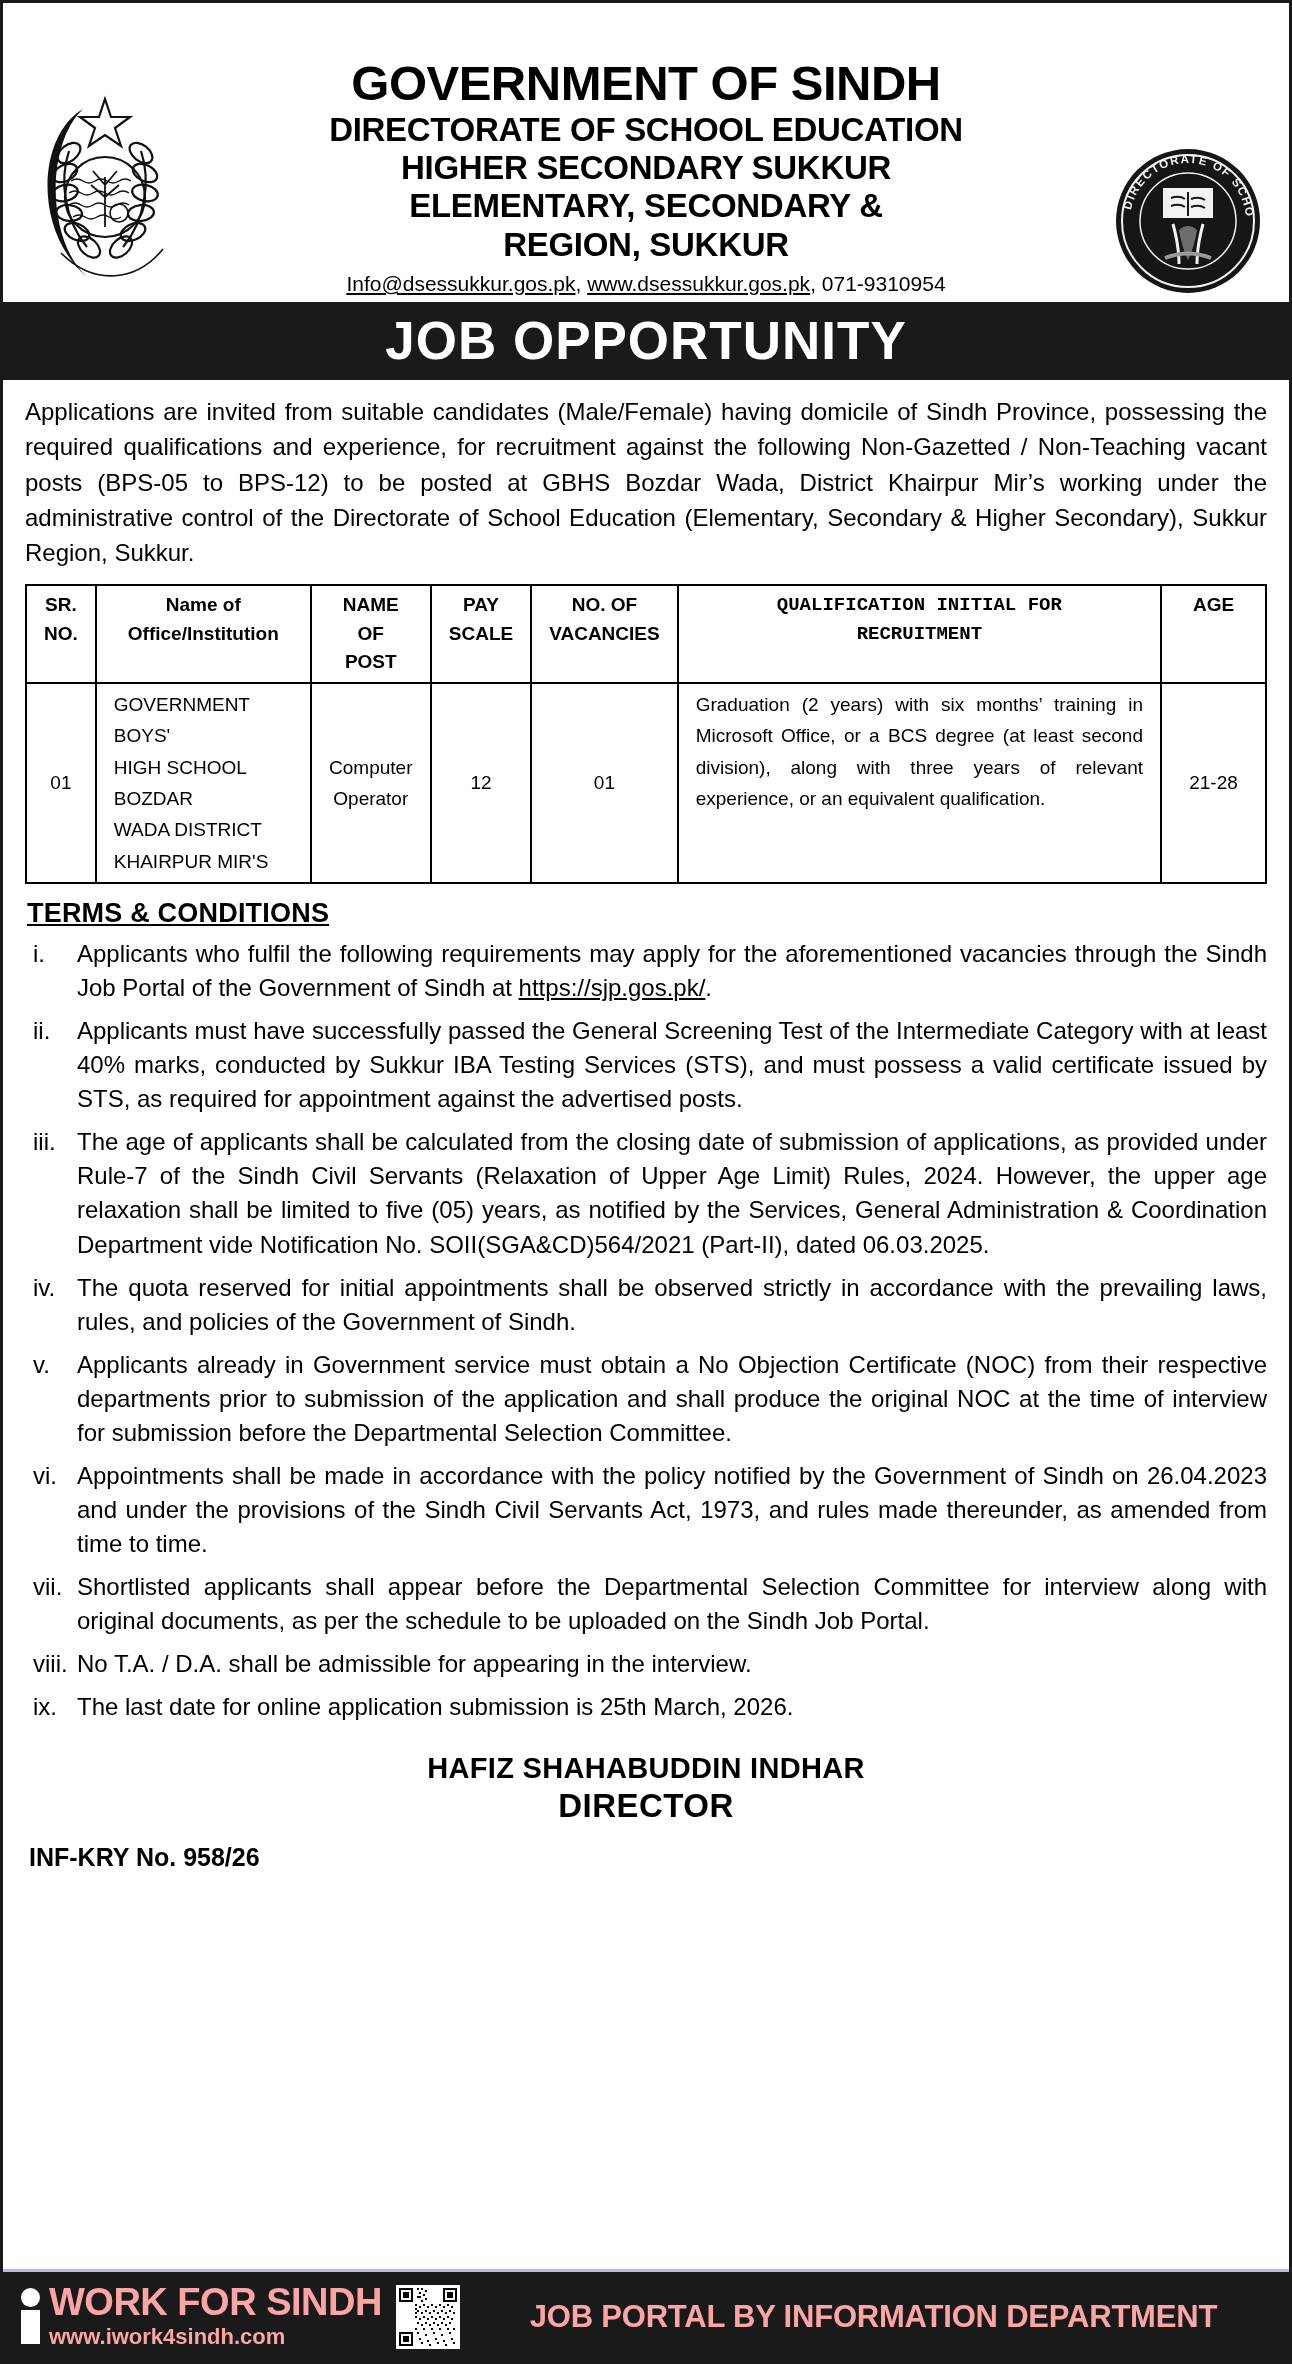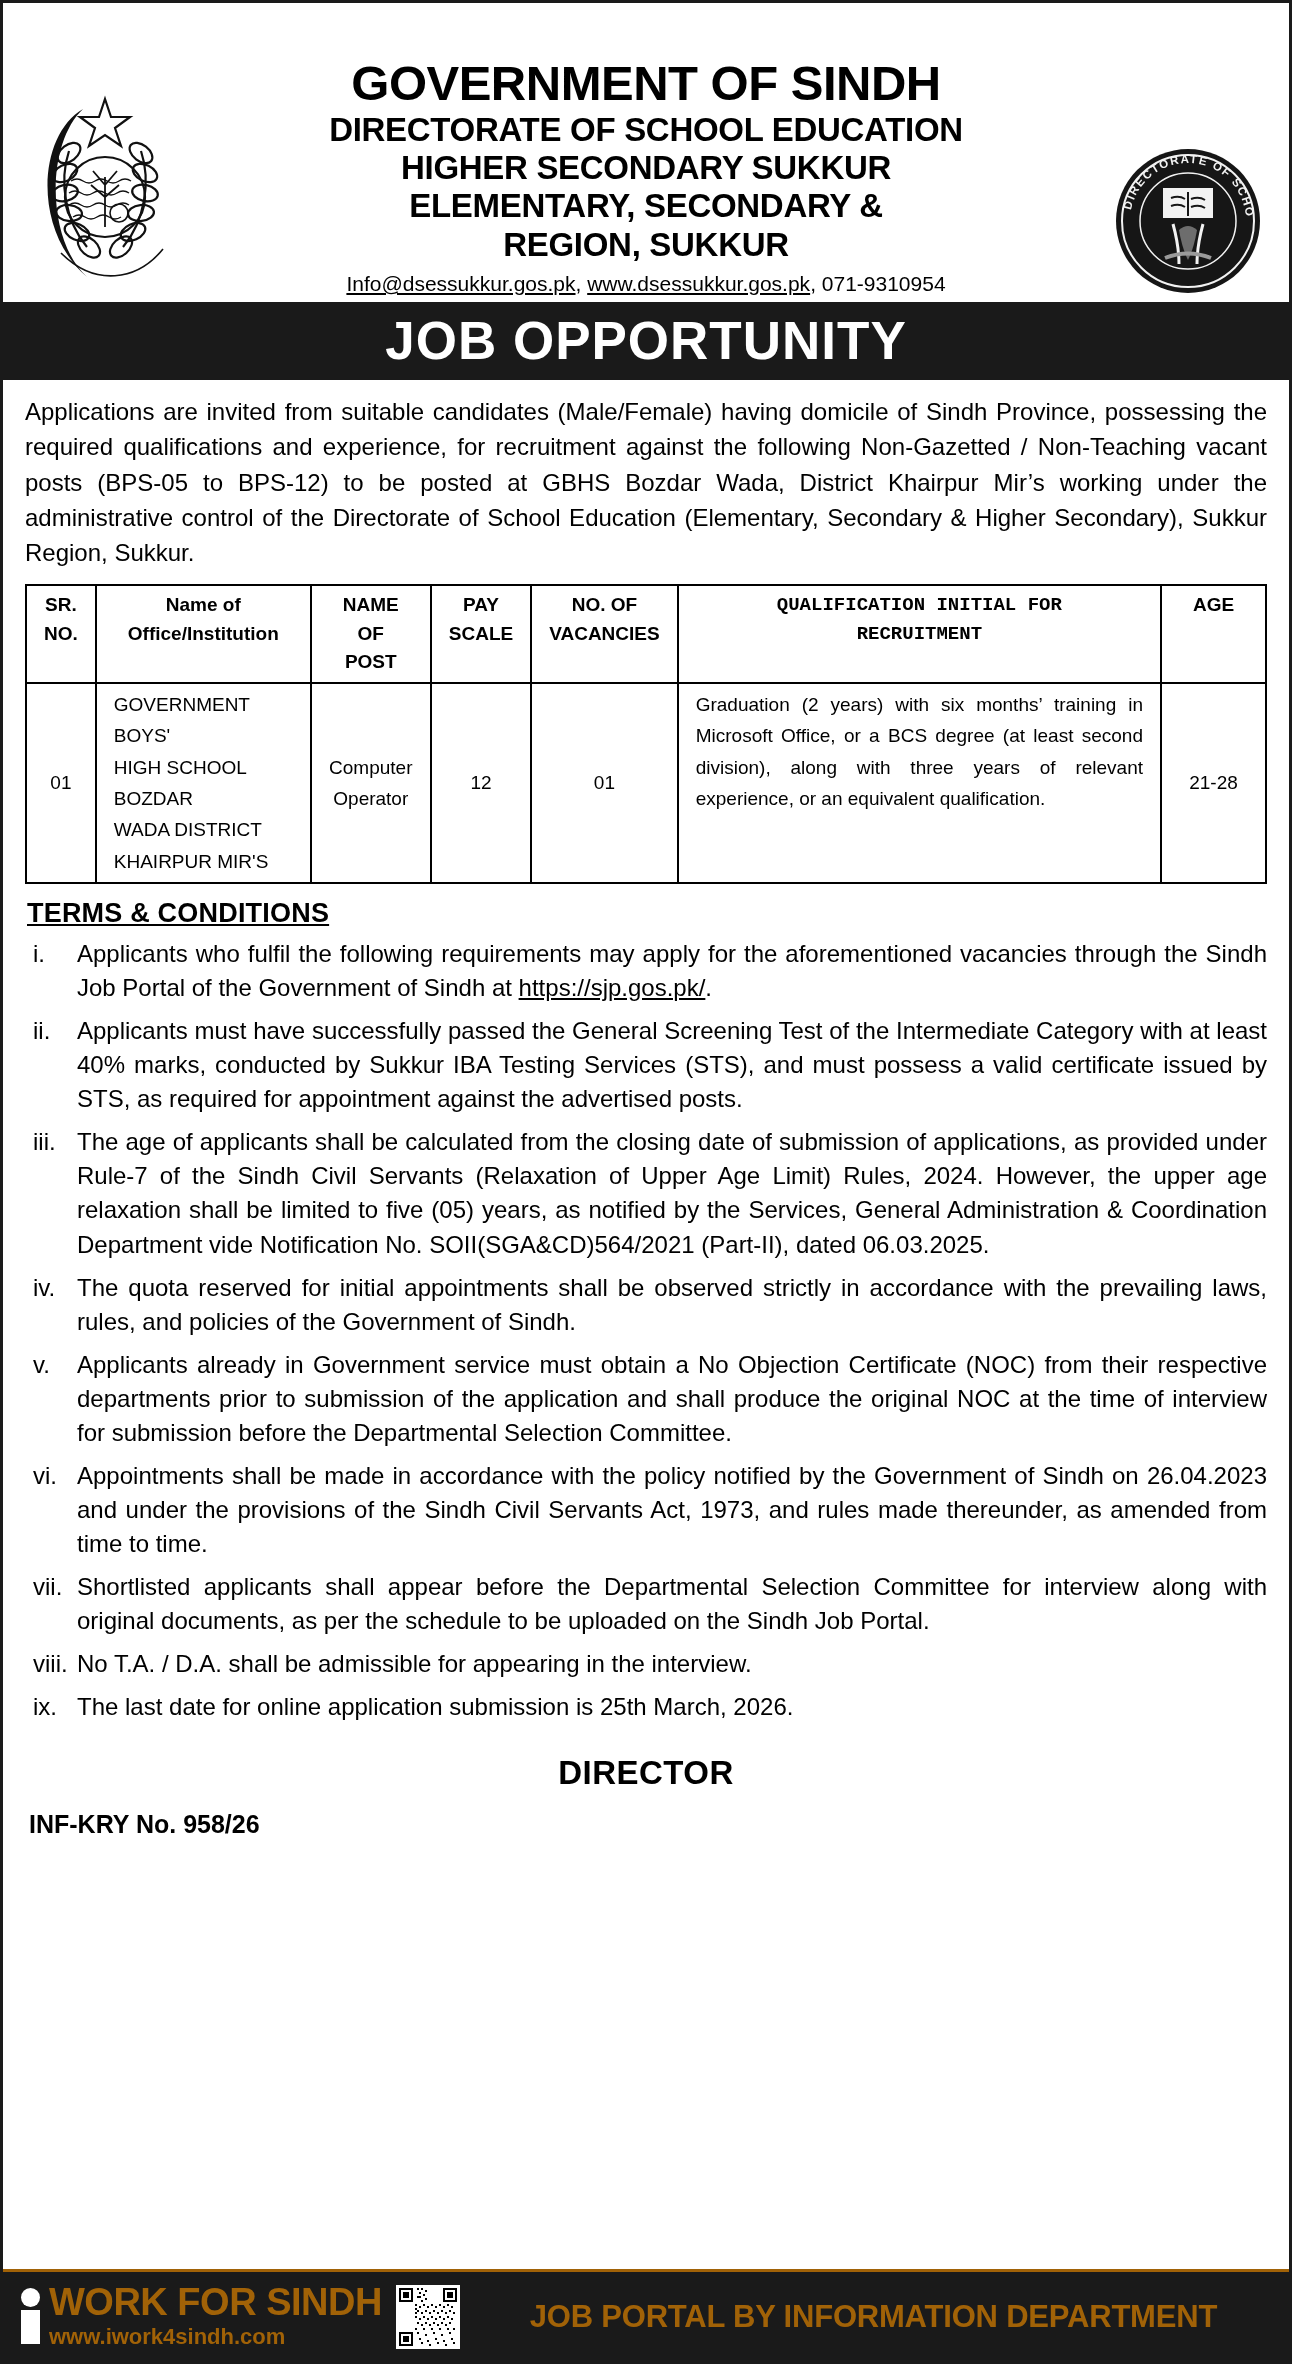--- a/index.html
+++ b/index.html
@@ -167,26 +167,26 @@
 
   .inf-no {
     font-size: 25px;
     font-weight: bold;
     margin: 18px 0 8px 4px;
   }
 
   
   .footer {
     background: #1a1a1a;
-    color: #a16207;
+    color: #fca5a5;
     height: 92px;
     display: flex;
     align-items: center;
     padding: 0 10px 0 14px;
-    border-top: 3px solid #a16207;
+    border-top: 3px solid #c4b5fd;
   }
   .footer-brand {
     display: flex;
     align-items: center;
     flex: 0 0 auto;
   }
   .brand-i {
     width: 26px;
     height: 56px;
     position: relative;
@@ -406,20 +406,21 @@
         <span class="term-num">viii.</span>
         <span class="term-text nojust">No T.A. / D.A. shall be admissible for appearing in the interview.</span>
       </li>
       <li class="term">
         <span class="term-num">ix.</span>
         <span class="term-text nojust">The last date for online application submission is 25th March, 2026.</span>
       </li>
     </ol>
 
     <div class="sign">
+      <div class="sign-name">HAFIZ SHAHABUDDIN INDHAR</div>
       <div class="sign-role">DIRECTOR</div>
     </div>
 
     <div class="inf-no">INF-KRY No. 958/26</div>
   </div>
 
   <div class="footer">
     <div class="footer-brand">
       <div class="brand-i">
         <div class="dot"></div>

